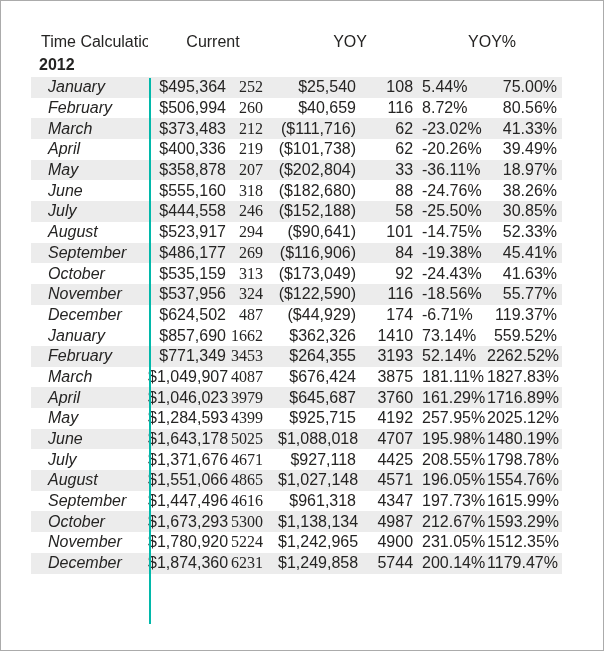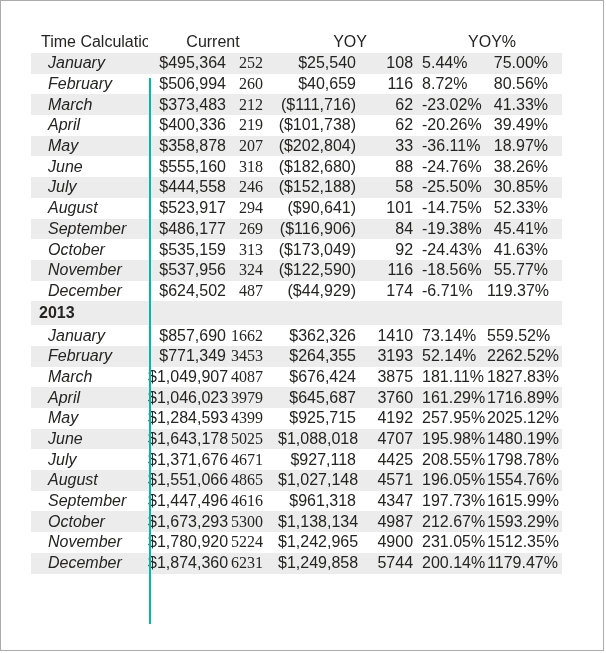--- a/index.html
+++ b/index.html
@@ -59,21 +59,21 @@
   tbody tr.year-row  { height: 24px; }
   tbody tr.month-row { height: 20.7px; }
   tbody tr.band      { background: var(--band, #ECECEC); }
   td.year-cell { font-weight: bold; text-align: left; padding-left: 8px; }
   td.c0 { text-align: left;  padding-left: 17px; font-style: italic; }
   td.c1 { text-align: right; padding-right: 3px; }
   td.c2 { text-align: right; padding-right: 15px; font-family: Liberation Serif, serif; }
   td.c3 { text-align: right; padding-right: 9px; }
   td.c4 { text-align: right; padding-right: 9px; }
   td.c5 { text-align: left; padding-right: 6px; }
-  td.c6 { text-align: right; padding-right: 14px; }
+  td.c6 { text-align: right; padding-right: 5px; }
 
   .vline {
     position: absolute;
     left: 148px;
     top: 76.5px;
     width: 1.5px;
     height: 546px;
     background: var(--accent, #01B8AA);
   }
 </style>
@@ -93,20 +93,23 @@
     </colgroup>
     <thead>
       <tr class="grp-row">
         <th class="corner-top">Time Calculation</th>
         <th class="grp" colspan="2">Current</th>
         <th class="grp" colspan="2">YOY</th>
         <th class="grp" colspan="2">YOY%</th>
       </tr>
     </thead>
     <tbody>
+        <tr class="year-row">
+          <td colspan="7" class="year-cell">2012</td>
+        </tr>
         <tr class="month-row band">
           <td class="c0">January</td>
           <td class="c1">$495,364</td>
           <td class="c2">252</td>
           <td class="c3">$25,540</td>
           <td class="c4">108</td>
           <td class="c5">5.44%</td>
           <td class="c6">75.00%</td>
         </tr>
         <tr class="month-row">
@@ -201,23 +204,20 @@
         </tr>
         <tr class="month-row">
           <td class="c0">December</td>
           <td class="c1">$624,502</td>
           <td class="c2">487</td>
           <td class="c3">($44,929)</td>
           <td class="c4">174</td>
           <td class="c5">-6.71%</td>
           <td class="c6">119.37%</td>
         </tr>
-        <tr class="year-row band">
-          <td colspan="7" class="year-cell">2013</td>
-        </tr>
         <tr class="month-row">
           <td class="c0">January</td>
           <td class="c1">$857,690</td>
           <td class="c2">1662</td>
           <td class="c3">$362,326</td>
           <td class="c4">1410</td>
           <td class="c5">73.14%</td>
           <td class="c6">559.52%</td>
         </tr>
         <tr class="month-row band">

